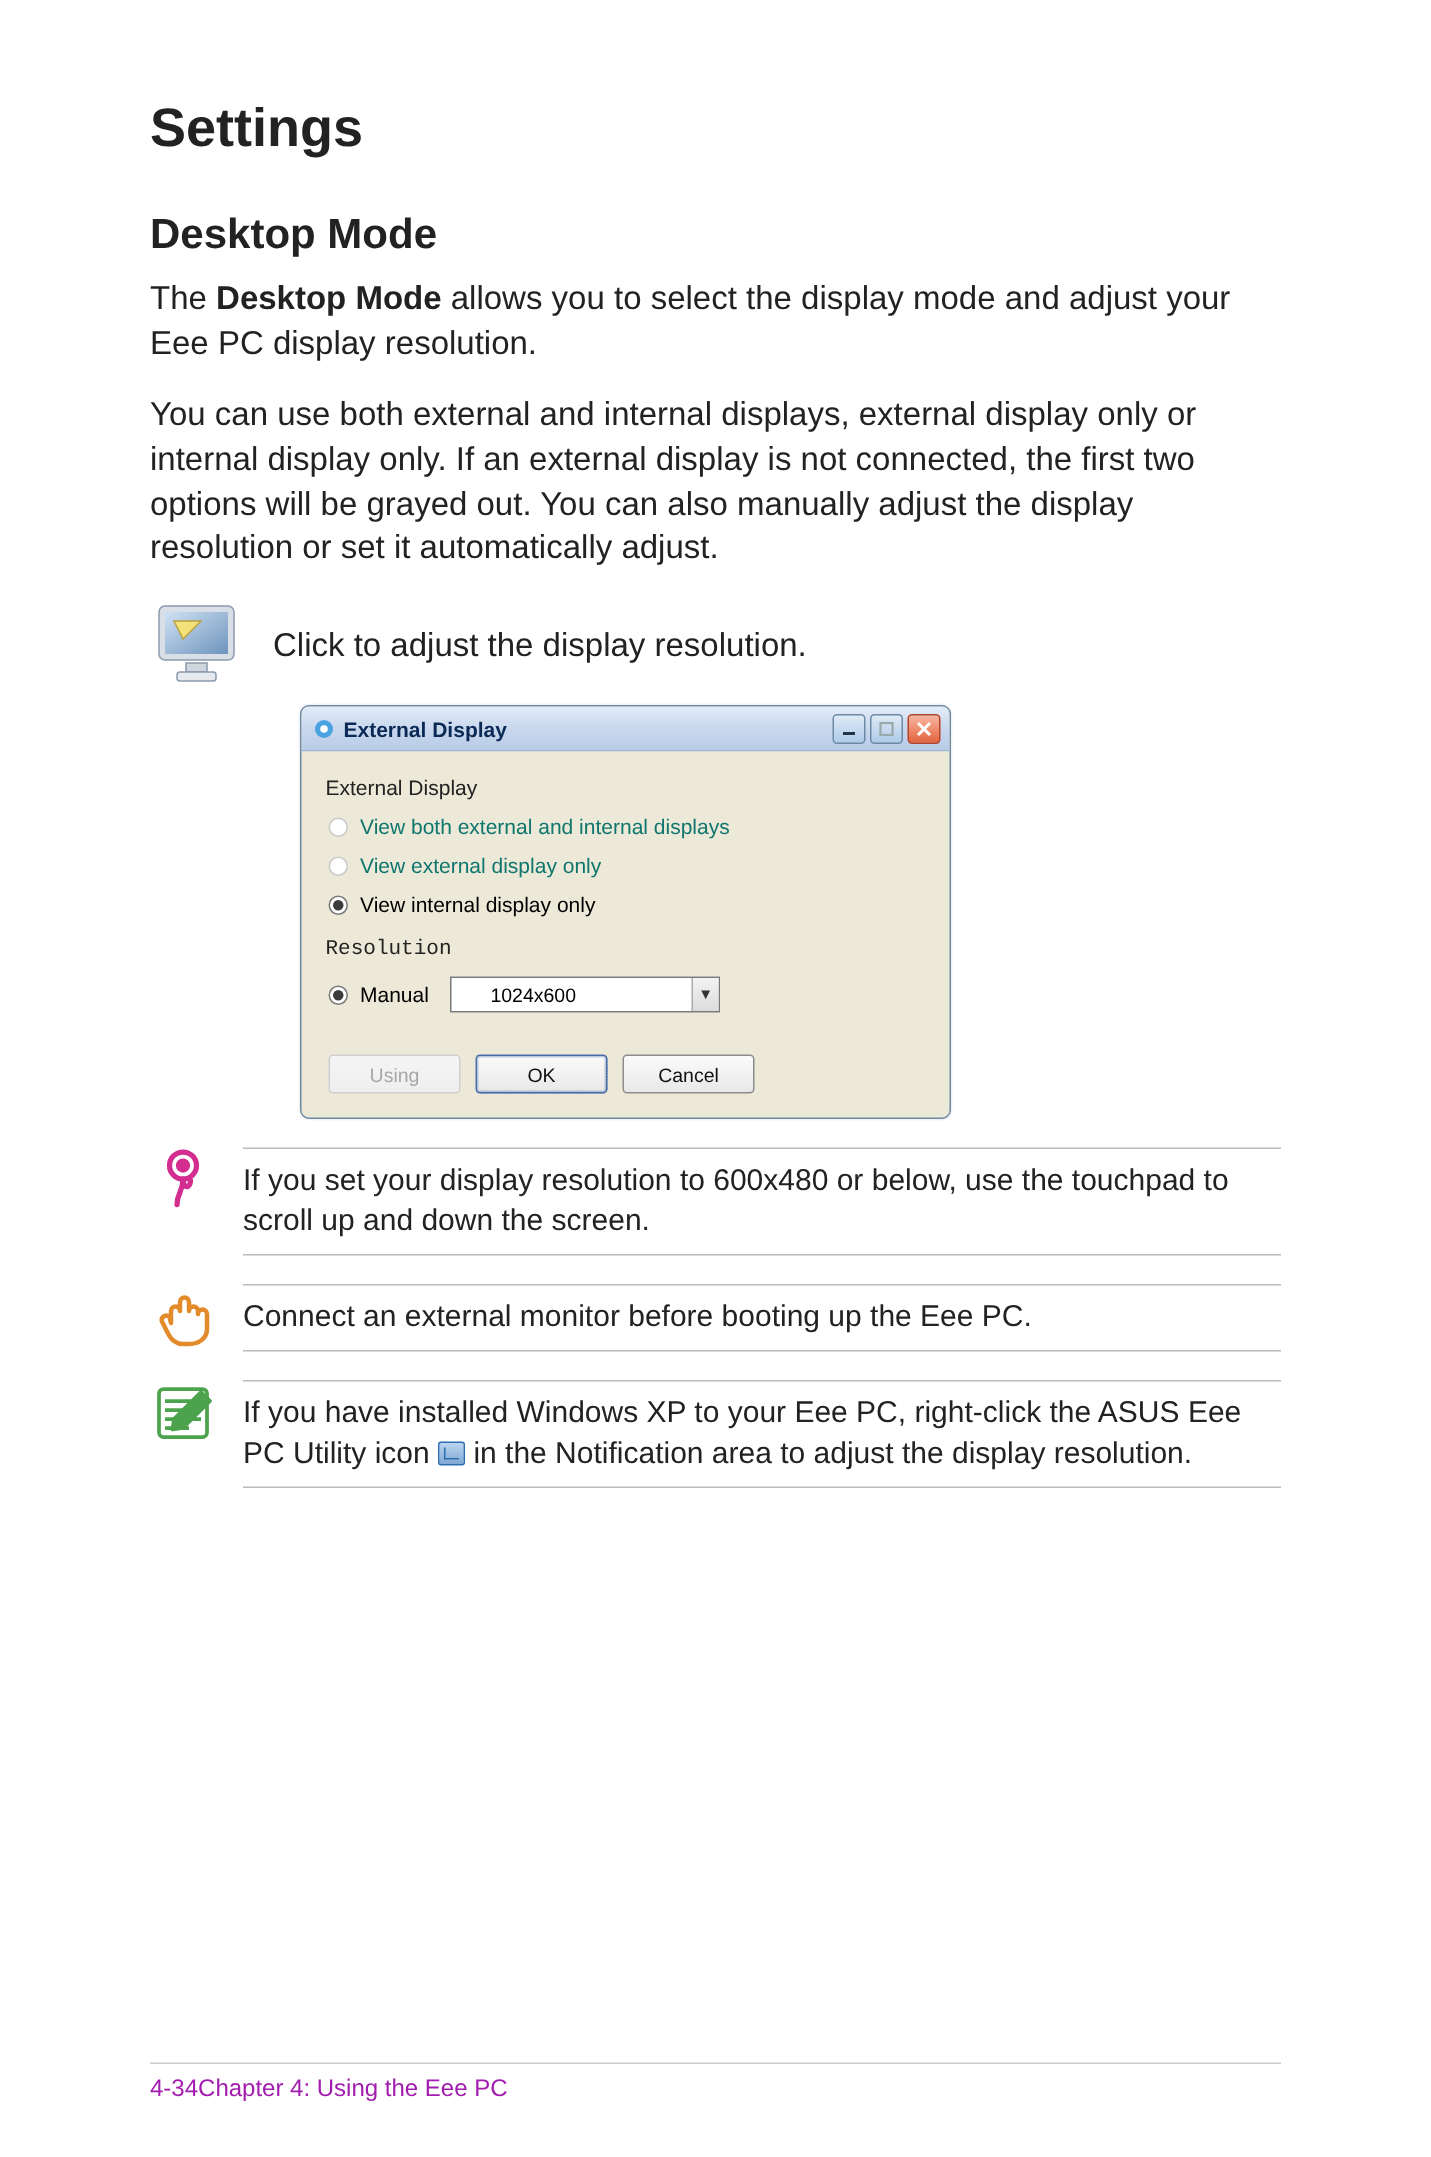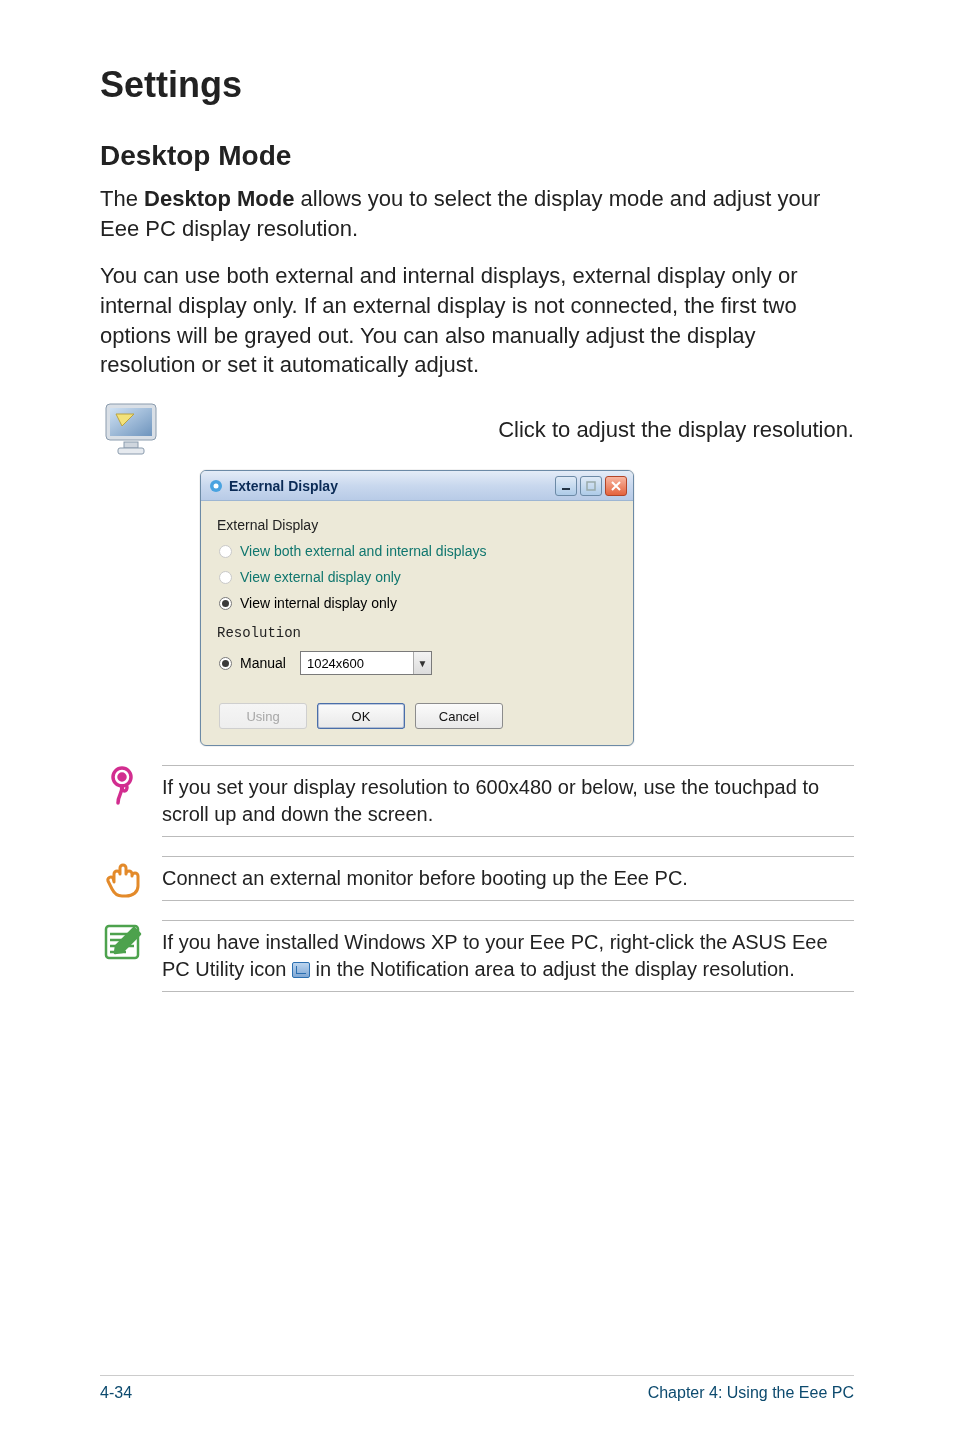--- a/index.html
+++ b/index.html
@@ -12,21 +12,21 @@
     position: relative;
     padding: 64px 100px;
   }
   .h1 { font-size: 36px; font-weight: 700; margin-bottom: 34px; }
   .h2 { font-size: 28px; font-weight: 700; margin-bottom: 12px; }
   .p  { font-size: 22px; line-height: 1.35; margin-bottom: 18px; }
 
   .icon-monitor {
     width: 64px; height: 64px; display: inline-block;
   }
-  .row-click { display:flex; align-items:center; gap:18px; margin-top:18px;justify-content:space-between; }
+  .row-click { display:flex; align-items:center; gap:18px; margin-top:18px; }
   .row-click .cap { font-size:22px; }
 
   
   .window {
     width: 434px;
     margin-left: 100px;
     margin-top: 8px;
     border: 1px solid #6c8aa6;
     background:#ece9d8;
     border-radius: 6px;
@@ -55,43 +55,43 @@
   .radio-row { display:flex; align-items:center; gap:8px; margin:10px 4px; font-size:14px; }
   .radio-row.disabled { color:#0f766e; }
   .radio-dot {
     width:13px; height:13px; border:1px solid #7a7a7a; border-radius:50%;
     display:inline-flex; align-items:center; justify-content:center; background:#fff;
   }
   .radio-row.disabled .radio-dot { border-color:#c9c9c9; }
   .radio-dot.sel::after { content:""; width:7px; height:7px; border-radius:50%; background:#3b3b3b; }
 
   .combo {
-    display:flex; align-items:center; width:132px; height:24px;
-    border:1px solid #7a7a7a; background:#fff; margin-left:6px;
+    display:flex; align-items:center; width:180px; height:24px;
+    border:1px solid #7a7a7a; background:#fff; margin-left:6px;padding-left:20px;
   }
   .combo .val { flex:1; padding:0 6px; font-size:13px; }
   .combo .dd  { width:18px; height:100%; border-left:1px solid #aaa;
     background:linear-gradient(#f3f3f3,#dcdcdc); display:flex; align-items:center; justify-content:center; font-size:10px; color:#333;}
   .btnrow { display:flex; gap:10px; padding:14px 18px 16px 18px; }
   .xpbtn {
     width:88px; height:26px; border:1px solid #8c8c8c; border-radius:3px;
     background:linear-gradient(#fbfbfb,#e8e8e8); font-size:13px; color:#111;
     display:flex; align-items:center; justify-content:center;
   }
   .xpbtn.disabled { color:#a7a7a7; border-color:#cfcfcf; background:linear-gradient(#f5f5f5,#eeeeee);}
   .xpbtn.default { border:1px dotted #4a6ea9; outline:1px solid #4a6ea9; outline-offset:-1px; box-shadow: inset 0 0 0 1px rgba(74,110,169,.35); }
 
   
   .callout { display:flex; gap:18px; margin-top:19px; align-items:flex-start; }
   .callout .icon { width:44px; height:44px; flex:0 0 44px; display:flex; align-items:flex-start; justify-content:center; }
   .callout .txt { font-size:20px; border-top:1px solid #bbb; border-bottom:1px solid #bbb; padding:8px 0; flex:1; line-height:1.35;}
   .inline-icon { display:inline-block; width:18px; height:16px; vertical-align:-2px; border:1px solid #2b6fb0; background:linear-gradient(#bcd5ef,#7fa7d4); border-radius:2px; position:relative; }
   .inline-icon::after { content:""; position:absolute; inset:3px 3px 3px 3px; border:1px solid #2b6fb0; border-top:none; border-right:none; }
 
-  .footer { position:absolute; bottom:36px; left:100px; right:100px; display:flex; justify-content:space-between; font-size:16px; color:#0c4a6e; border-top:1px solid #ccc; padding-top:8px;}
+  .footer { position:absolute; bottom:36px; left:100px; right:100px; display:flex; justify-content:flex-start; font-size:16px; color:#a21caf; border-top:1px solid #ccc; padding-top:8px;}
 </style>
 </head>
 <body>
 
 <div class="h1">Settings</div>
 <div class="h2">Desktop Mode</div>
 
 <p class="p">
   <span>The </span><b>Desktop Mode</b><span> allows you to select the display mode and adjust your Eee PC display resolution.</span>
 </p>

